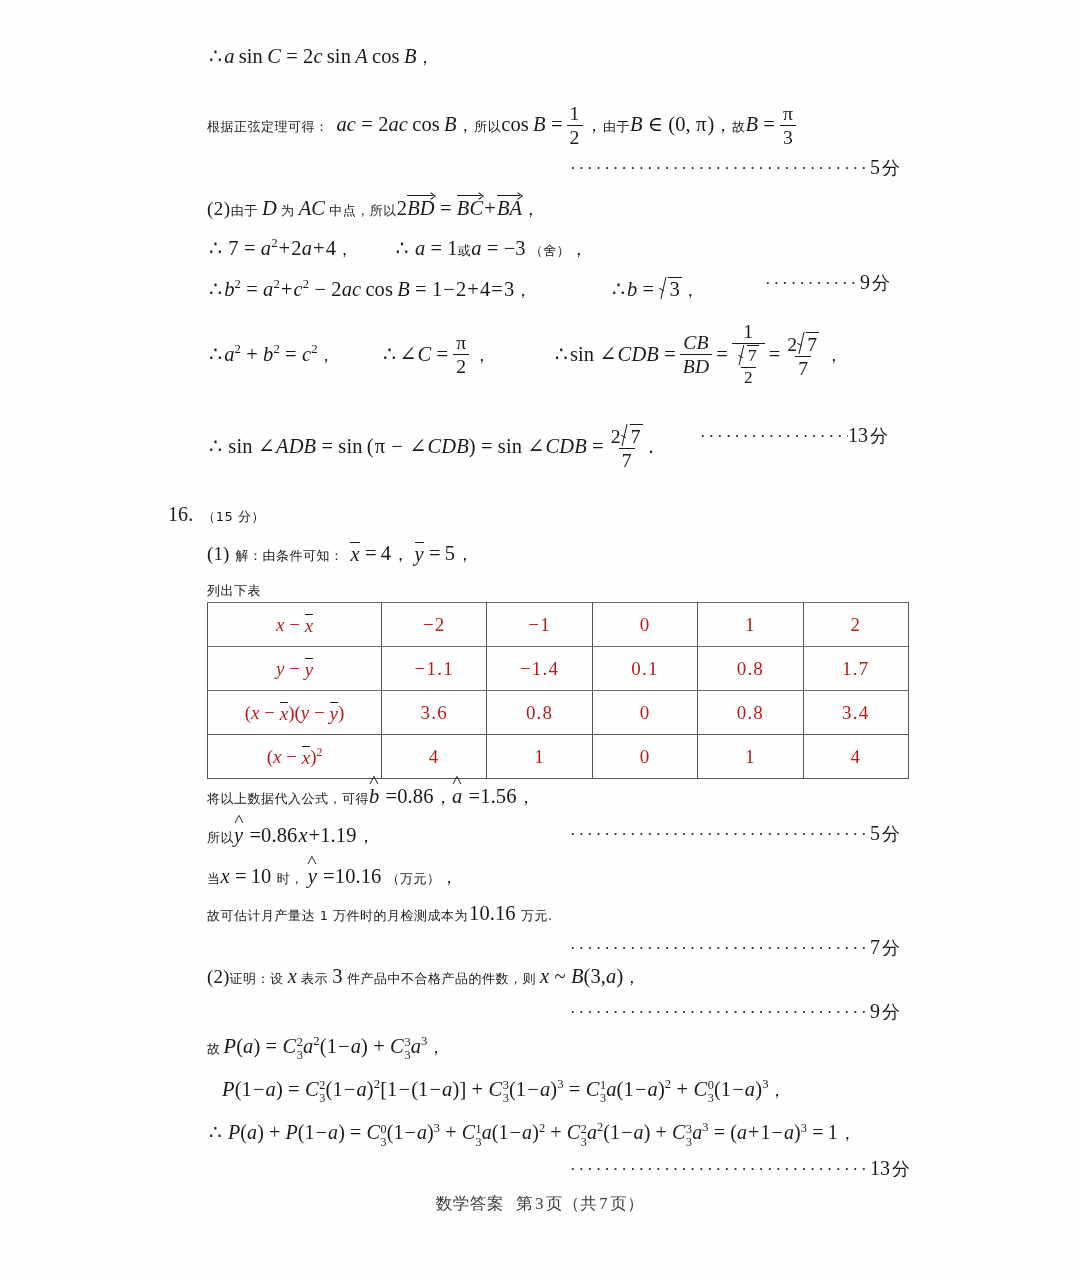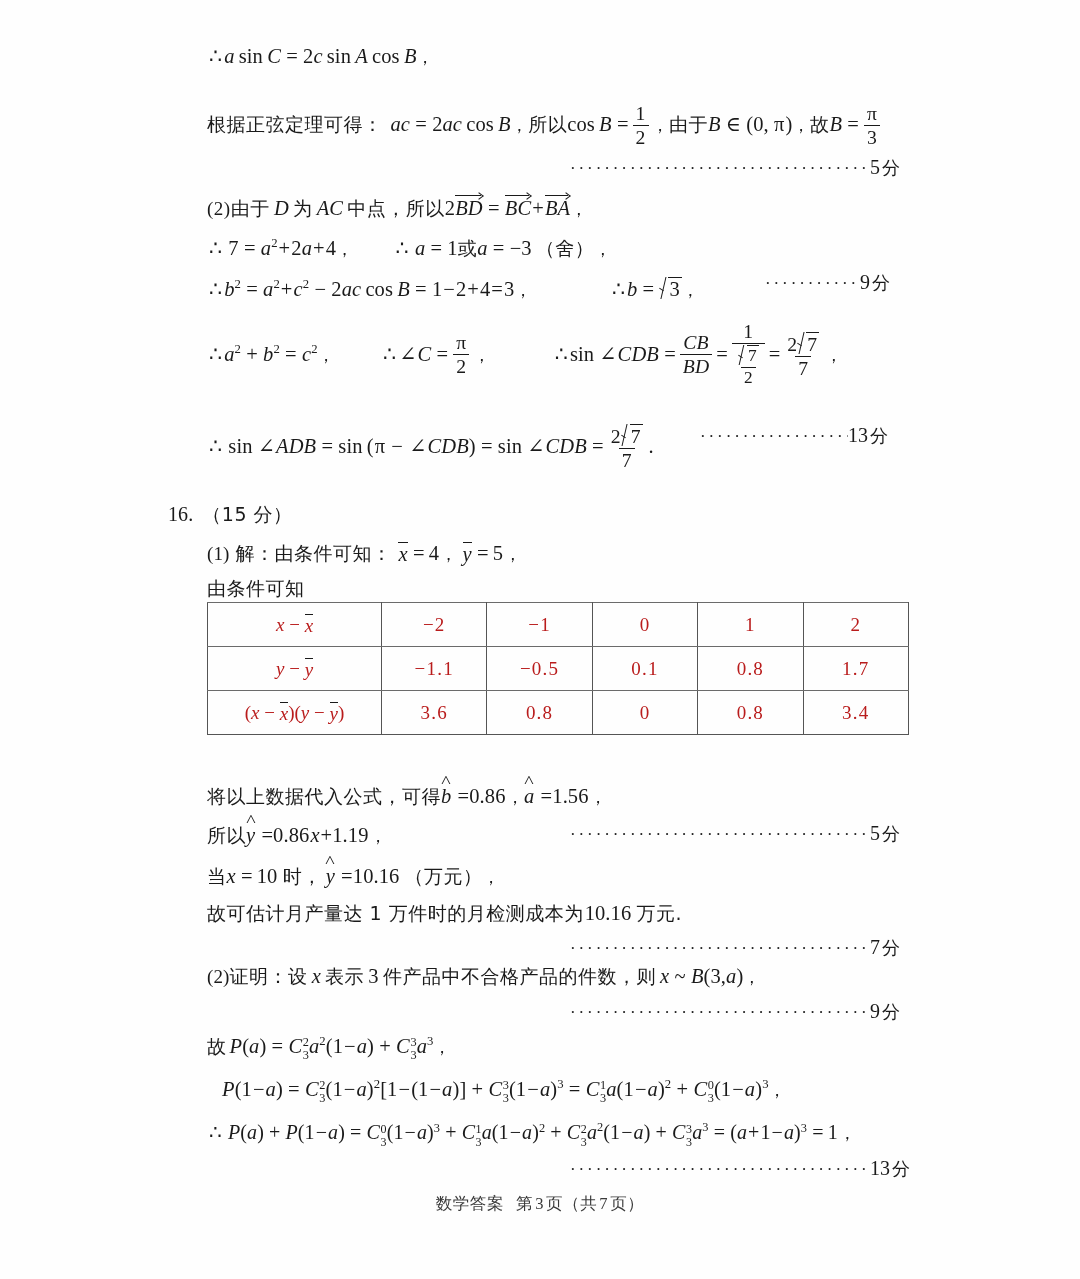--- a/index.html
+++ b/index.html
@@ -24,21 +24,21 @@
   
   .ln {
     position: absolute;
     white-space: nowrap;
     font-size: 20.5px;
     line-height: 1;
     letter-spacing: 0.1px;
   }
   .cjk {
     font-family: "DejaVu Sans", "Liberation Sans", sans-serif;
-    font-size: 19px;
+    font-size: 13px;
     letter-spacing: 0.5px;
   }
   .mi { font-style: italic; font-family: "Liberation Serif", serif; }
   .mo { font-style: normal; padding: 0 1px; }
   .op { font-style: normal; padding: 0 2px; }
   .fn { font-style: normal; }
   sup.en {
     font-size: 0.62em;
     vertical-align: super;
     line-height: 0;
@@ -286,55 +286,65 @@
 
   <div class="ln" style="left:168px; top:504px;">
     <span style="font-family:'Liberation Serif',serif;font-size:20px;">16.</span><span style="display:inline-block;width:9px;"></span><span class="cjk">（15 分）</span>
   </div>
 
   <div class="ln" style="left:207px; top:541px;">
     <span style="font-family:'Liberation Serif',serif;font-size:19px;">(1)</span><span style="display:inline-block;width:6px;"></span><span class="cjk">解：由条件可知：</span><span style="display:inline-block;width:7px;"></span><span class="ovl"><span class="mi">x</span></span><span class="mo"> = 4</span><span class="cjk" style="font-size:17px;">，</span><span style="display:inline-block;width:5px;"></span><span class="ovl"><span class="mi">y</span></span><span class="mo"> = 5</span><span class="cjk" style="font-size:17px;">，</span>
   </div>
 
   <div class="ln" style="left:207px; top:578px;">
-    <span class="cjk">由条件可知</span>
+    <span class="cjk">列出下表</span>
   </div>
 
   <table class="stat-table">
     <tbody>
       <tr class="thick">
         <td class="rowhead">
           <span class="mi">x</span><span class="mo"> − </span><span class="ovl"><span class="mi">x</span></span>
         </td>
         <td class="val">−2</td>
         <td class="val">−1</td>
         <td class="val">0</td>
         <td class="val">1</td>
         <td class="val">2</td>
       </tr>
       <tr class="thick">
         <td class="rowhead">
           <span class="mi">y</span><span class="mo"> − </span><span class="ovl"><span class="mi">y</span></span>
         </td>
         <td class="val">−1.1</td>
-        <td class="val">−0.5</td>
+        <td class="val">−1.4</td>
         <td class="val">0.1</td>
         <td class="val">0.8</td>
         <td class="val">1.7</td>
       </tr>
       <tr>
         <td class="rowhead">
           (<span class="mi">x</span><span class="mo"> − </span><span class="ovl"><span class="mi">x</span></span>)(<span class="mi">y</span><span class="mo"> − </span><span class="ovl"><span class="mi">y</span></span>)
         </td>
         <td class="val">3.6</td>
         <td class="val">0.8</td>
         <td class="val">0</td>
         <td class="val">0.8</td>
         <td class="val">3.4</td>
       </tr>
+      <tr>
+        <td class="rowhead">
+          (<span class="mi">x</span><span class="mo"> − </span><span class="ovl"><span class="mi">x</span></span>)<sup class="en">2</sup>
+        </td>
+        <td class="val">4</td>
+        <td class="val">1</td>
+        <td class="val">0</td>
+        <td class="val">1</td>
+        <td class="val">4</td>
+      </tr>
     </tbody>
   </table>
 
   <div class="ln" style="left:207px; top:784px;">
     <span class="cjk">将以上数据代入公式，可得</span><span class="hat"><span class="mi">b</span></span><span class="mo">&nbsp;=0.86</span><span class="cjk" style="font-size:17px;">，</span><span class="hat"><span class="mi">a</span></span><span class="mo">&nbsp;=1.56</span><span class="cjk" style="font-size:17px;">，</span>
   </div>
 
   <div class="ln" style="left:207px; top:823px;">
     <span class="cjk">所以</span><span class="hat"><span class="mi">y</span></span><span class="mo">&nbsp;=0.86</span><span class="mi">x</span><span class="mo">+1.19</span><span class="cjk" style="font-size:17px;">，</span>
   </div>

